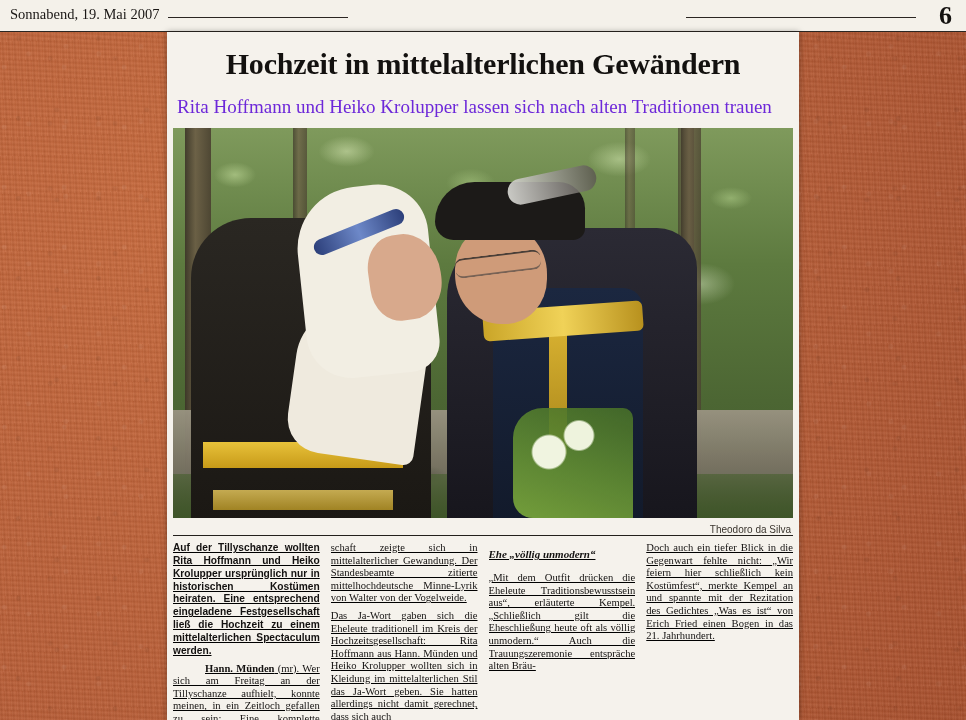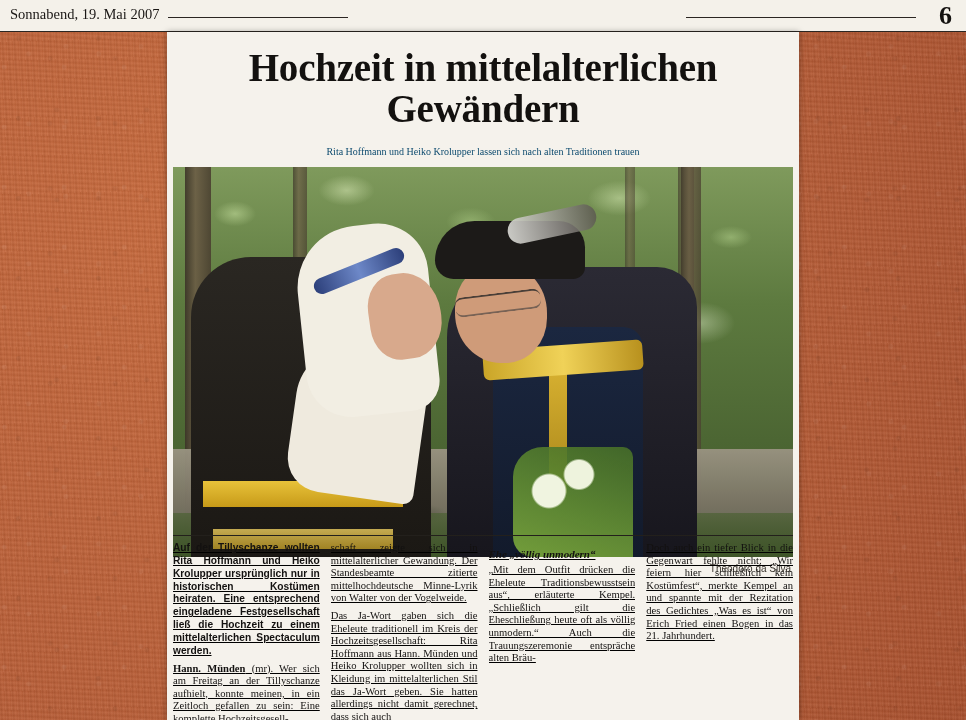--- a/index.html
+++ b/index.html
@@ -103,32 +103,31 @@
     top: 32px;
     width: 632px;
     height: 688px;
     background: #f5f2ec;
     box-shadow: 0 0 6px rgba(0,0,0,0.35);
   }
 
   .headline {
     margin: 16px 6px 16px 6px;
     text-align: center;
-    font-size: 39px;
+    font-size: 30px;
     font-weight: 700;
     color: #13110f;
     letter-spacing: -0.2px;
     line-height: 1.05;
     font-family: "Liberation Serif", serif;
   }
   .subhead {
     margin: 9px 10px 0 10px;
-    text-align: center;
-    font-size: 10px;
-    color: #0c4a6e;
+    font-size: 19px;
+    color: #6d28d9;
     font-family: "Liberation Serif", serif;
   }
 
   .photo-wrap {
     position: relative;
     margin: 10px 6px 0 6px;
     height: 390px;
     overflow: hidden;
     background: #2d3b22;
   }
@@ -399,24 +398,24 @@
     font-family: "Liberation Sans", sans-serif;
     font-size: 10.2px;
     line-height: 1.26;
   }
   .col p.sub-head {
     font-weight: 700;
     font-style: italic;
     font-family: "Liberation Serif", serif;
     font-size: 11px;
     margin-top: 6px;
-    margin-bottom: 3px;
+    margin-bottom: 11px;
     text-align: left;
   }
-  .col p .b { font-weight: 700; }
+  .col p .b { font-weight: 700; margin-left: 32px; }
   .divider-top {
     position: absolute;
     left: 6px;
     right: 6px;
     top: 503px;
     height: 1px;
     background: #23201c;
   }
 </style>
 </head>

